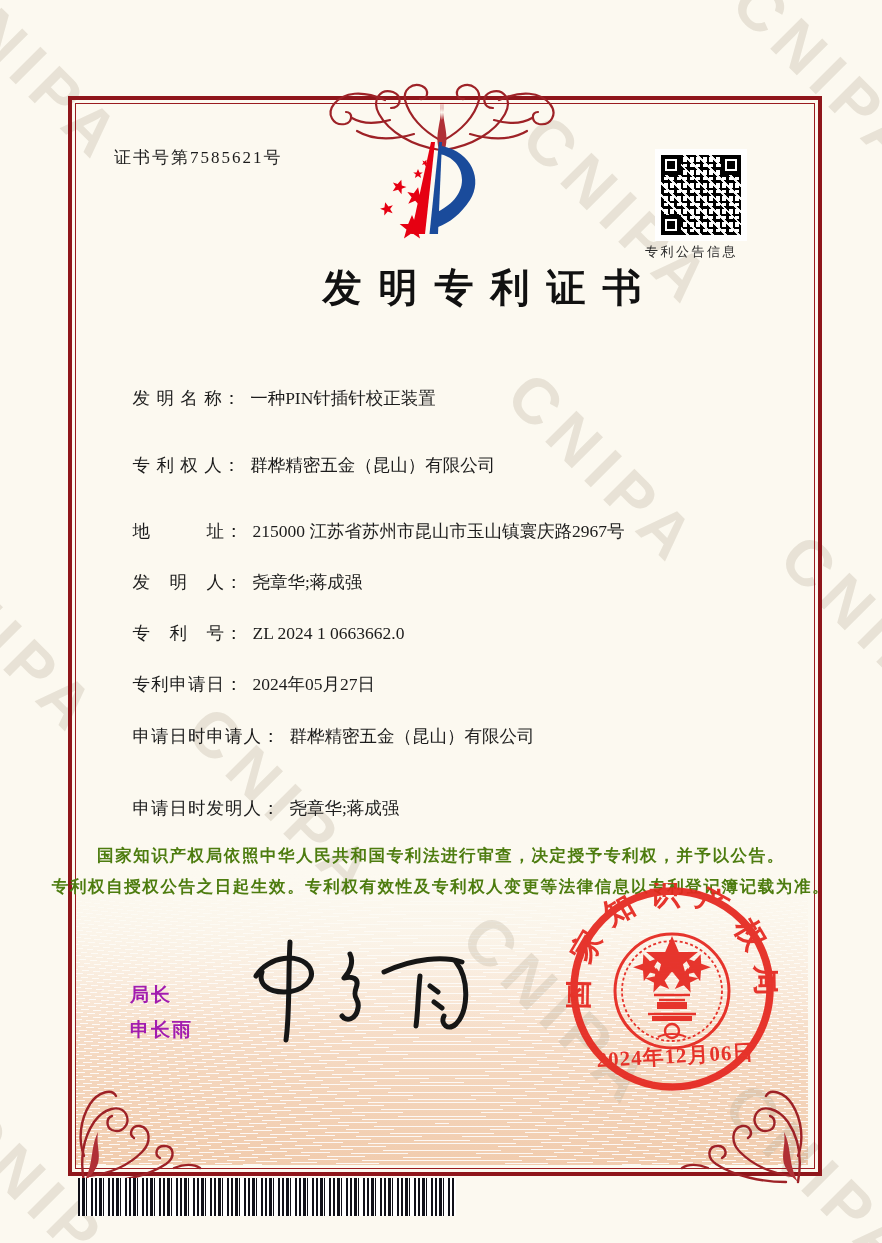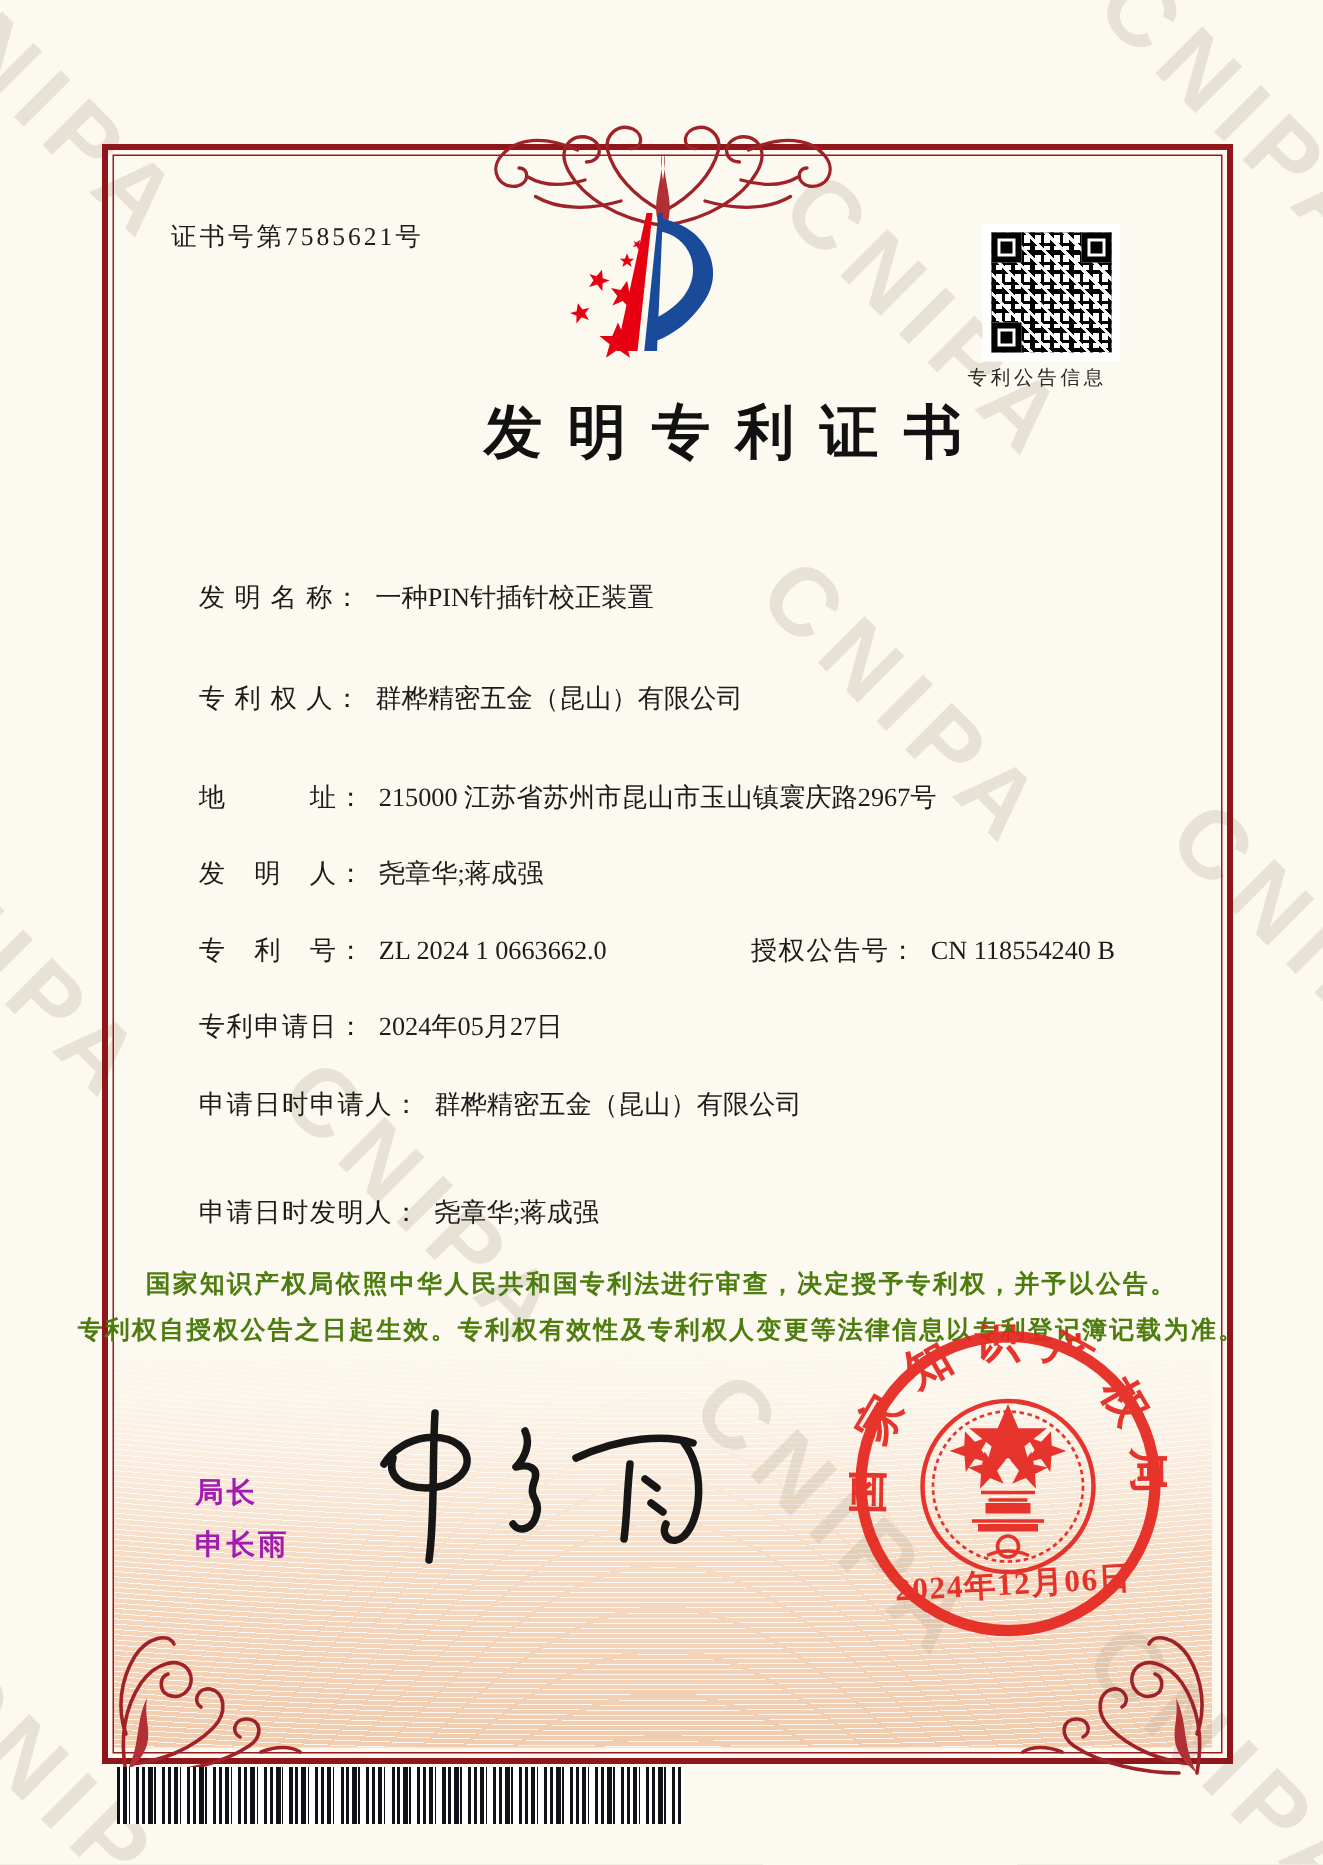--- a/index.html
+++ b/index.html
@@ -144,23 +144,20 @@
   </div>
   <div class="frow" style="top:498px">
     <span class="flabel">地　　　址：</span><span class="fvalue">215000 江苏省苏州市昆山市玉山镇寰庆路2967号</span>
   </div>
   <div class="frow" style="top:549px">
     <span class="flabel">发　明　人：</span><span class="fvalue">尧章华;蒋成强</span>
   </div>
   <div class="frow" style="top:600px">
     <span class="flabel">专　利　号：</span><span class="fvalue">ZL 2024 1 0663662.0</span>
   </div>
-  <div class="frow2" style="top:600px">
-    <span class="flabel">授权公告号：</span><span class="fvalue">CN 118554240 B</span>
-  </div>
   <div class="frow" style="top:651px">
     <span class="flabel">专利申请日：</span><span class="fvalue">2024年05月27日</span>
   </div>
   <div class="frow" style="top:703px">
     <span class="flabel">申请日时申请人：</span><span class="fvalue">群桦精密五金（昆山）有限公司</span>
   </div>
   <div class="frow" style="top:775px">
     <span class="flabel">申请日时发明人：</span><span class="fvalue">尧章华;蒋成强</span>
   </div>
 

